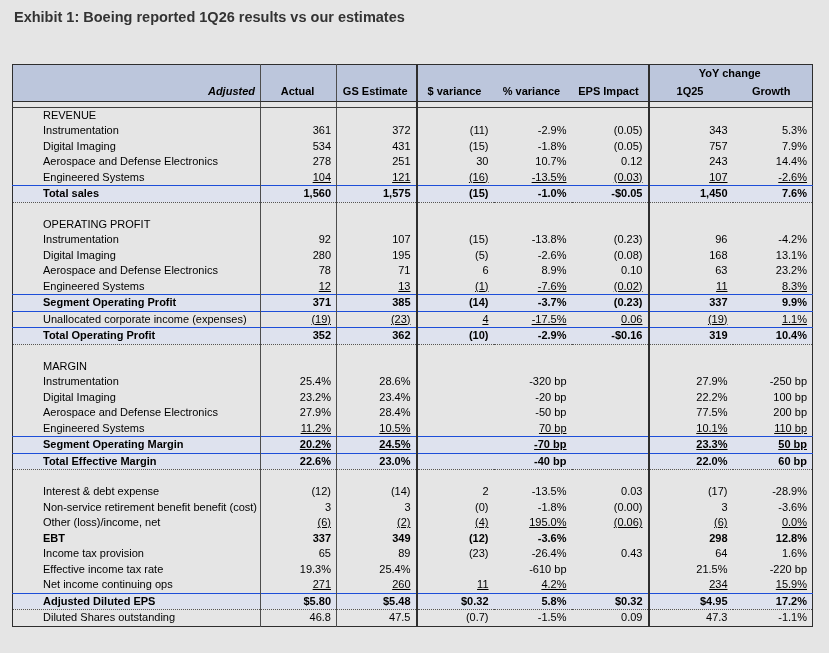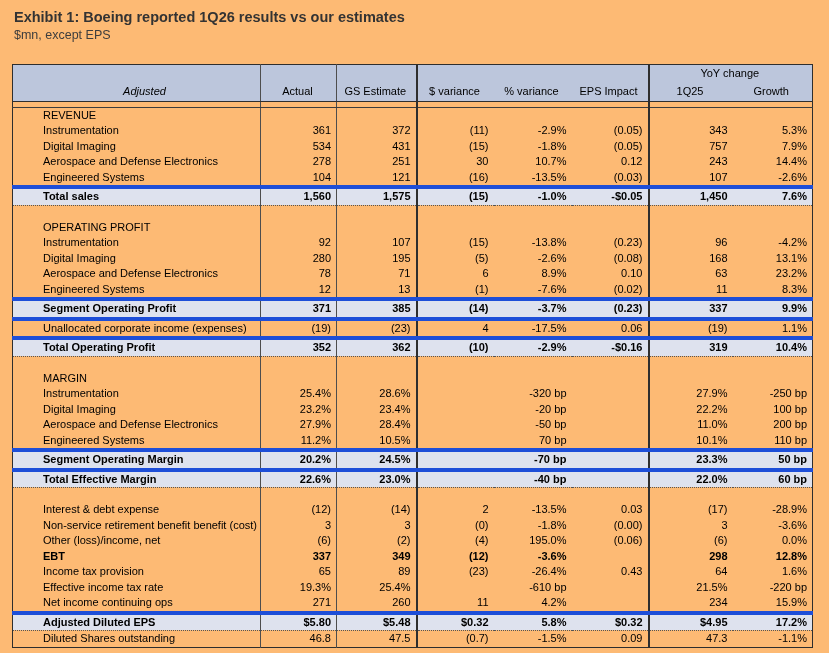--- a/index.html
+++ b/index.html
@@ -1,56 +1,55 @@
 <!DOCTYPE html>
 <html style="--header-bg: #bcc6dc; --total-bg: #dee2ee;"><head>
 <meta charset="utf-8">
 <style>
   html,body{margin:0;padding:0;background:#fff;}
-  .page{position:relative;width:829px;height:653px;background:#fdba74;overflow:hidden;
+  .page{position:relative;width:829px;height:653px;background:#e5e5e5;overflow:hidden;
         font-family:"Liberation Sans",sans-serif;color:#000;}
   .titleblock{position:absolute;left:14px;top:8px;}
   .title{font-size:14.5px;font-weight:bold;color:#333;line-height:19px;}
   .subtitle{font-size:12.5px;color:#3d3d3d;line-height:17px;}
   .source{position:absolute;left:13px;top:652px;font-size:15px;color:#4f4f4f;}
 
   table.exh{position:absolute;left:12px;top:64px;width:800px;border-collapse:collapse;
             table-layout:fixed;border:1px solid #2e2e2e;font-size:11px;}
   col.c-lbl{width:248px;} col.c-act{width:76px;} col.c-gs{width:80px;}
   col.c-dv{width:77px;}  col.c-pv{width:78px;}  col.c-ei{width:77px;}
   col.c-q{width:84px;}   col.c-g{width:80px;}
 
   th,td{height:15.5px;line-height:15px;padding:0 5px 0 3px;overflow:hidden;
         white-space:nowrap;font-weight:normal;}
   td.num{text-align:right;}
   td.lbl{text-align:left;padding-left:30px;}
   .br1{border-right:1px solid #4d4d4d;}
   .br2{border-right:2px solid #2e2e2e;}
 
-  thead th{background:var(--header-bg,#bcc6dc);vertical-align:bottom;font-weight:normal;
+  thead th{background:var(--header-bg,#bcc6dc);vertical-align:bottom;font-weight:bold;
            text-align:center;padding-bottom:2px;margin-top:39px;}
-  thead th.h-adj{text-align:center;font-style:italic;padding-left:21px;}
+  thead th.h-adj{text-align:right;font-style:italic;padding-left:21px;}
   thead tr:last-child th, thead th[rowspan]{border-bottom:1px solid #2e2e2e;}
   thead tr.gh th{height:16px;}
 
   tr.total td{background:var(--total-bg,#dee2ee);font-weight:bold;}
   tr.bold td{font-weight:bold;}
-  tr.bt td{border-top:4px solid #1d4ed8;}
+  tr.bt td{border-top:1px solid #1d4ed8;}
   tr.db td{border-bottom:1px dotted #555;}
-  tr.ul td:not(:first-child){}
+  tr.ul td:not(:first-child){text-decoration:underline;}
   tr.sp td{height:14px;}
   tr.hsp td{height:5px;line-height:5px;border-bottom:1px solid #3c3c3c;}
 </style>
 </head>
 <body>
 
 <div class="page">
   <div class="titleblock">
     <div class="title">Exhibit 1: Boeing reported 1Q26 results vs our estimates</div>
-    <div class="subtitle">$mn, except EPS</div>
   </div>
 
   <table class="exh">
     <colgroup>
       <col class="c-lbl">
         <col class="c-act">
         <col class="c-gs">
         <col class="c-dv">
       <col class="c-pv">
         <col class="c-ei">
@@ -273,21 +272,21 @@
           <td class="num">22.2%</td>
           <td class="num">100 bp</td>
         </tr>
         <tr class="">
           <td class="lbl br1">Aerospace and Defense Electronics</td>
           <td class="num br1">27.9%</td>
           <td class="num br2">28.4%</td>
           <td class="num"></td>
           <td class="num">-50 bp</td>
           <td class="num br2"></td>
-          <td class="num">11.0%</td>
+          <td class="num">77.5%</td>
           <td class="num">200 bp</td>
         </tr>
         <tr class="ul">
           <td class="lbl br1">Engineered Systems</td>
           <td class="num br1">11.2%</td>
           <td class="num br2">10.5%</td>
           <td class="num"></td>
           <td class="num">70 bp</td>
           <td class="num br2"></td>
           <td class="num">10.1%</td>

